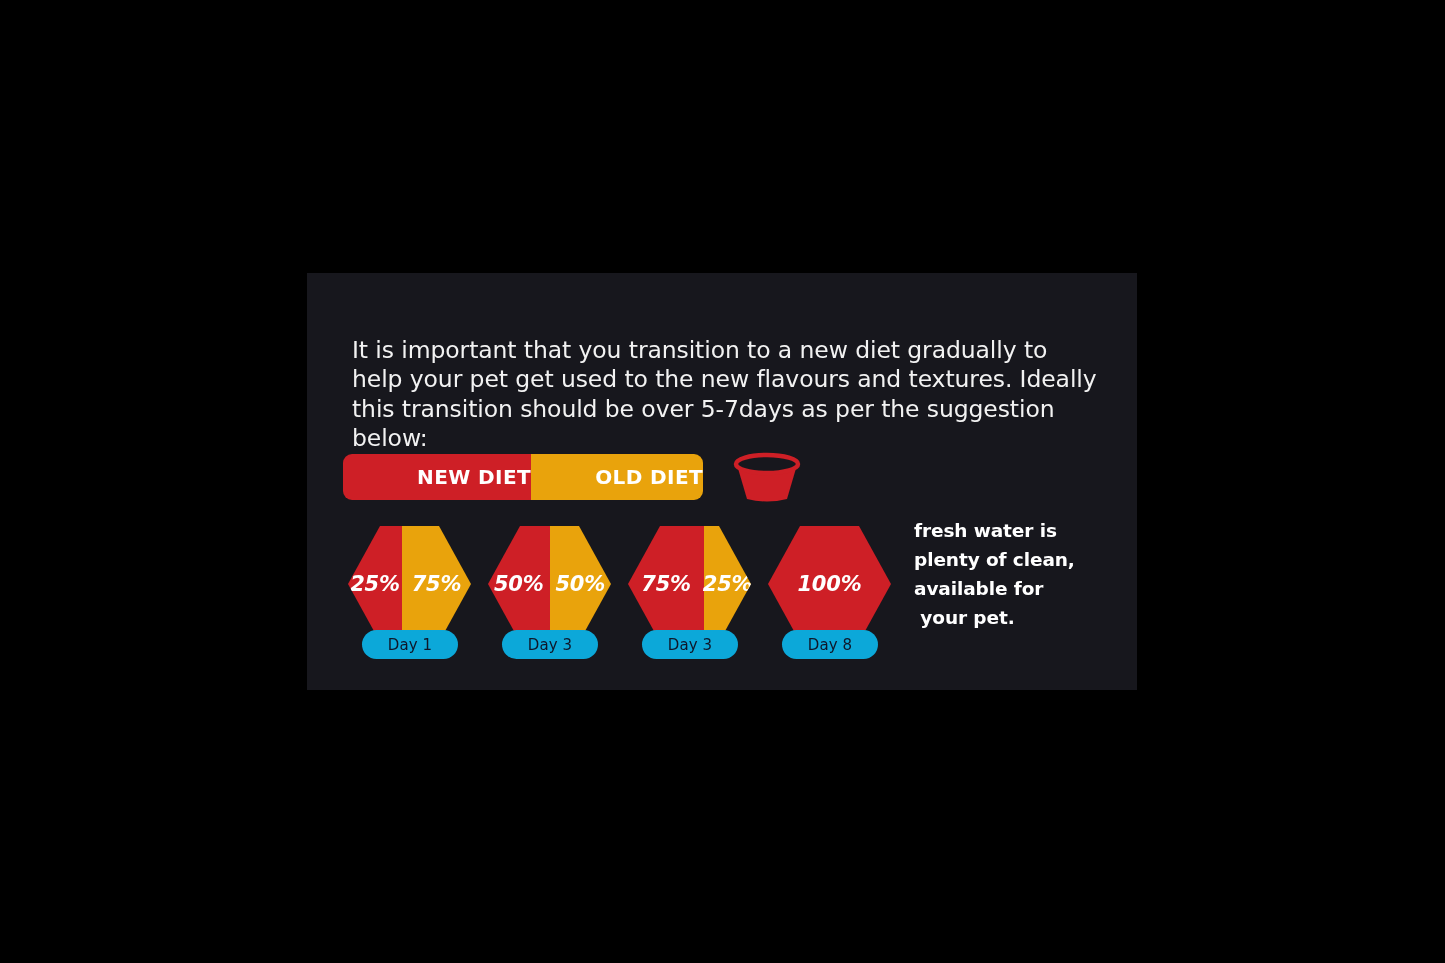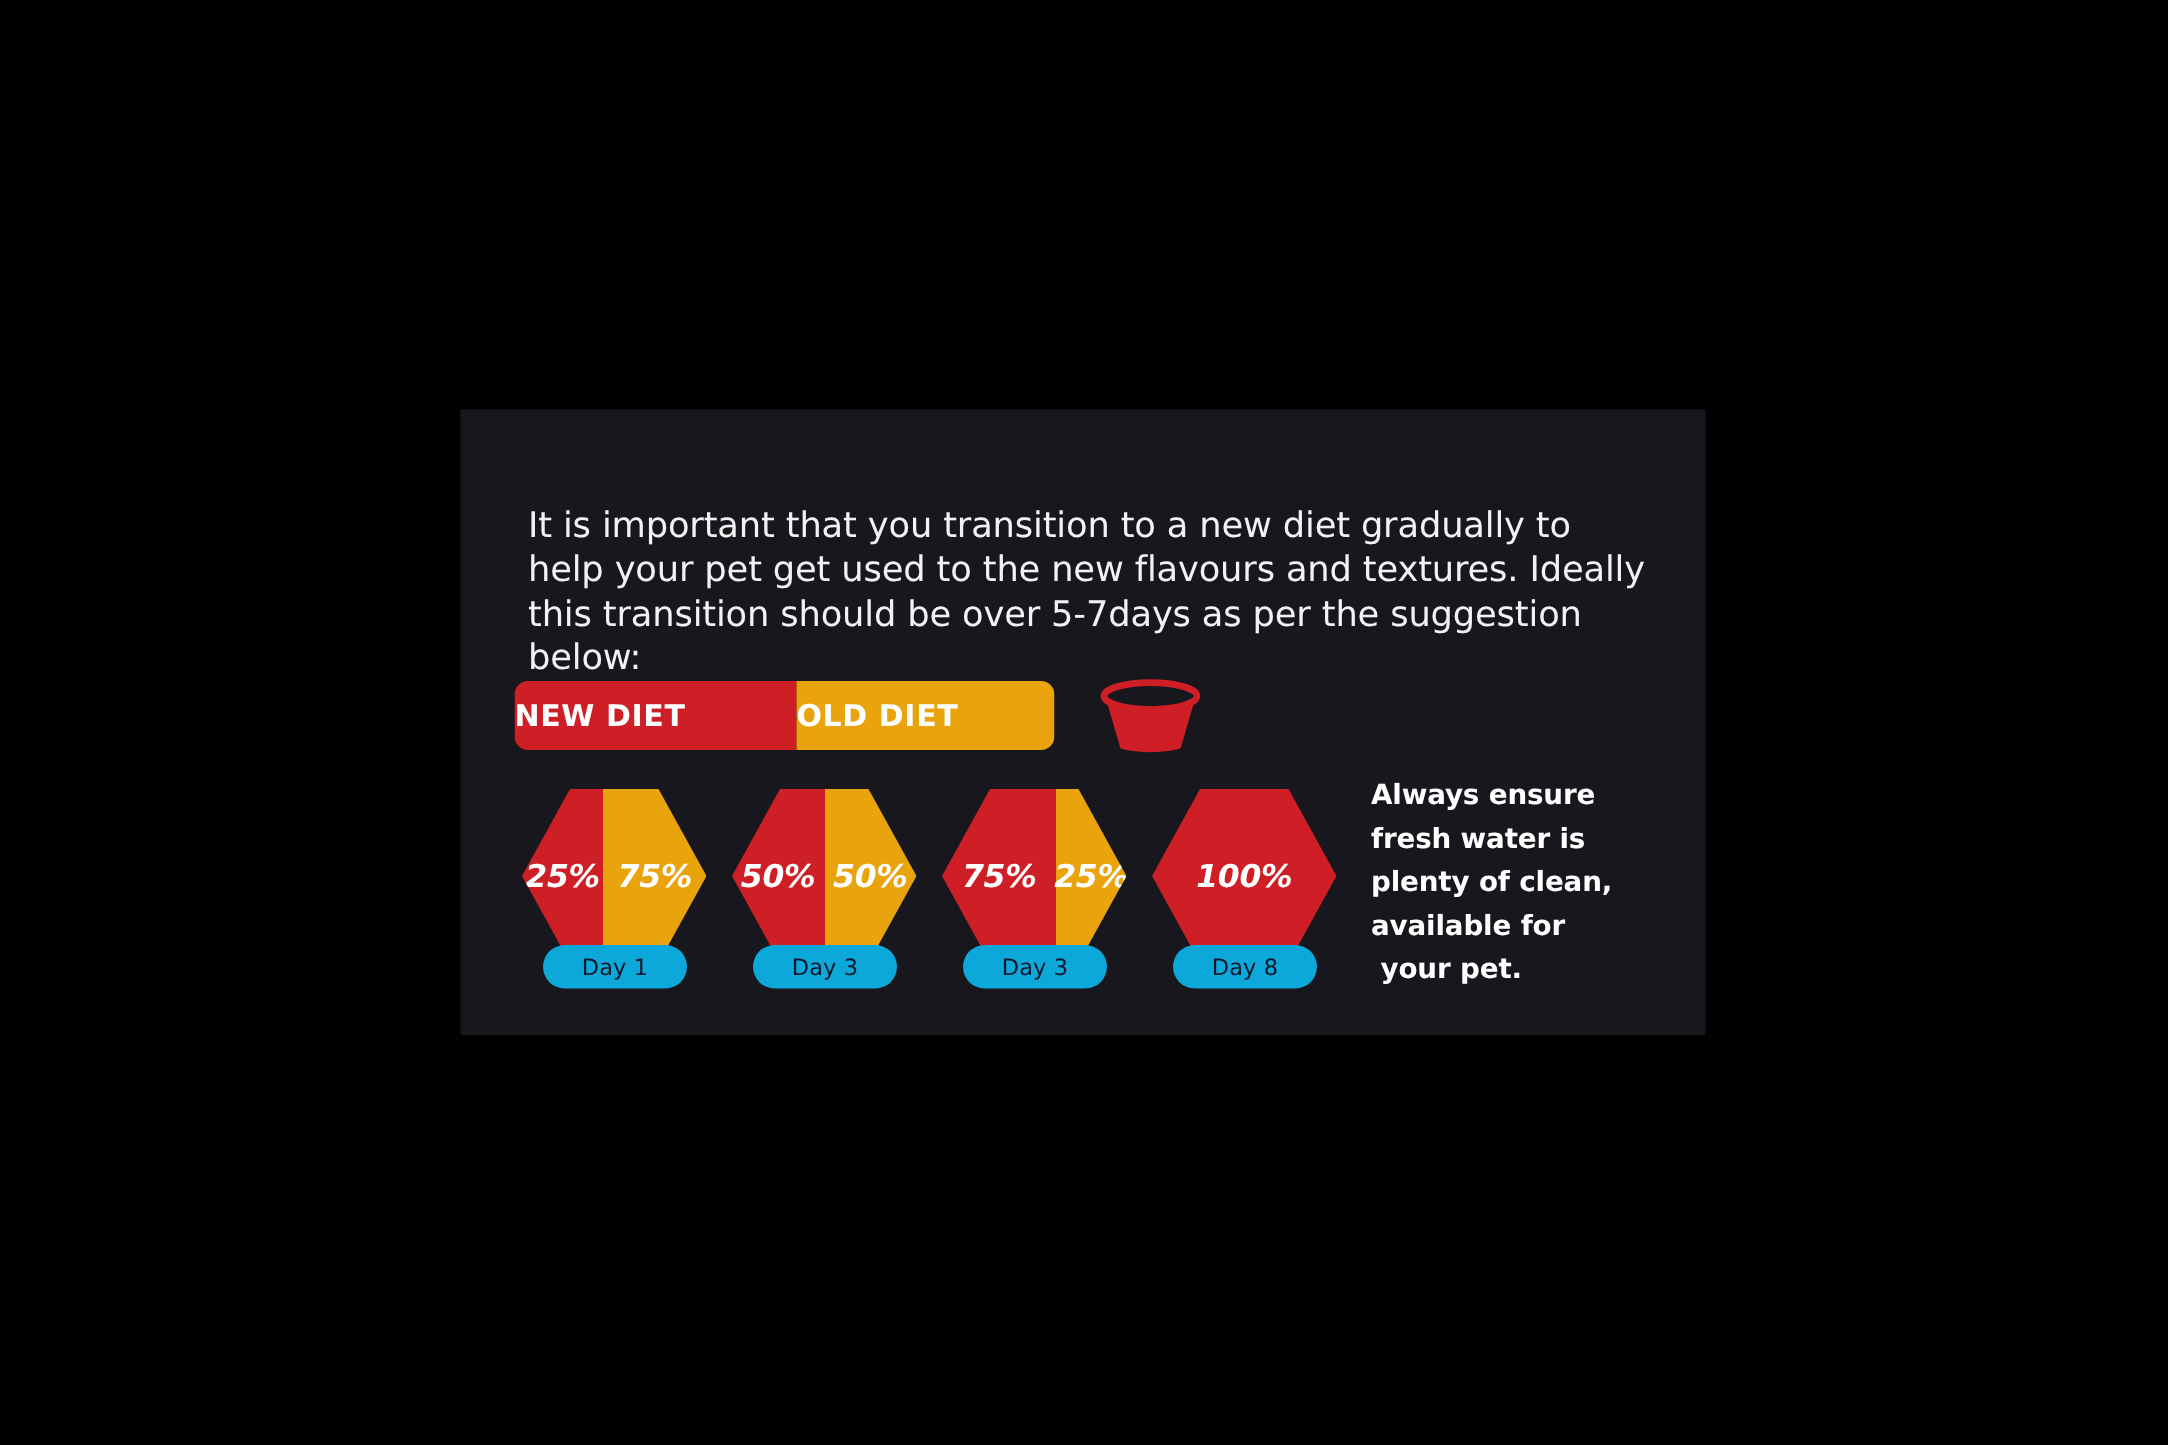--- a/index.html
+++ b/index.html
@@ -45,21 +45,21 @@
     top: 181px;
     width: 360px;
     height: 46px;
     border-radius: 9px;
     overflow: hidden;
     display: flex;
   }
   #legend .seg {
     display: flex;
     align-items: center;
-    justify-content: flex-start;
+    justify-content: flex-end;
     color: #ffffff;
     font-size: 20px;
     font-weight: 700;
     letter-spacing: 0.4px;
     height: 100%;
   }
   #legend .seg.new { background: #ce1f26; width: 188px; }
   #legend .seg.old { background: #e9a30c; width: 172px; }
 
   
@@ -213,20 +213,19 @@
         <div class="part red" style="width:100%;">
           <span class="pctlabel">100%</span>
         </div>
       </div>
       <div class="daypill">Day 8</div>
     </div>
 
   </div>
 
   <div id="note">
-    <span class="ln">Always ensure</span>
     <span class="ln">fresh water is</span>
     <span class="ln">plenty of clean,</span>
     <span class="ln">available for</span>
     <span class="ln"> your pet.</span>
   </div>
 
 </div>
 
 </body></html>

